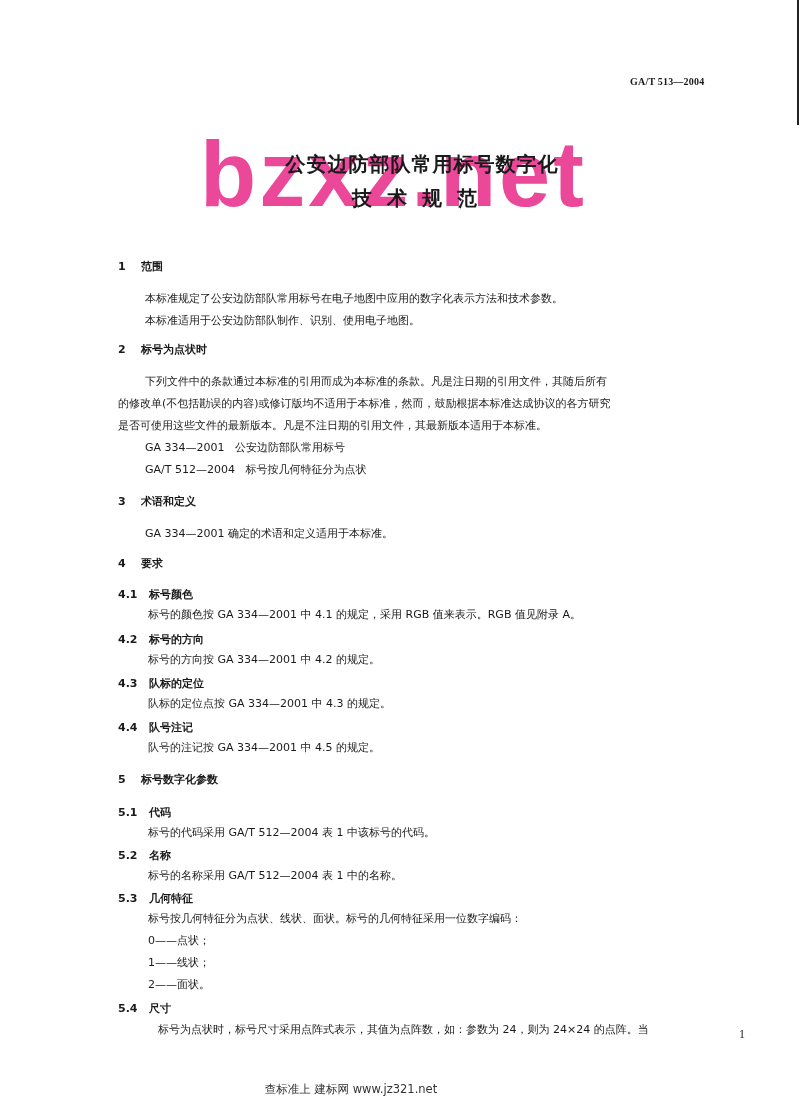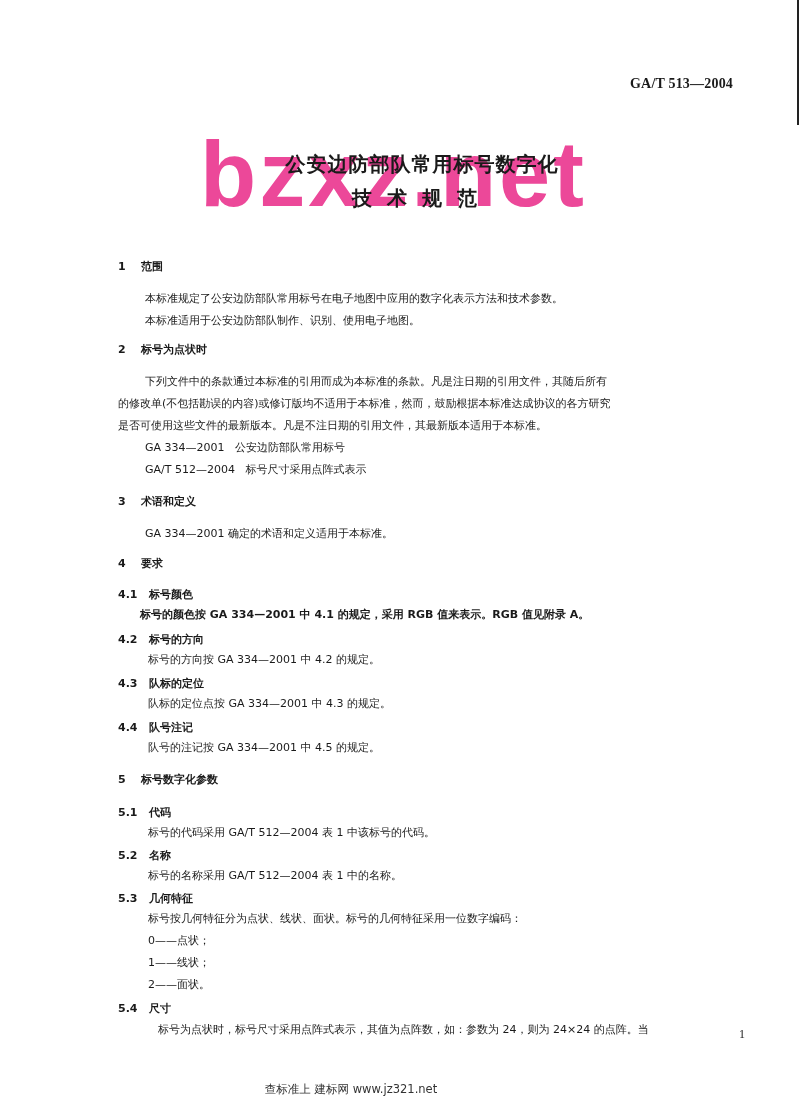--- a/index.html
+++ b/index.html
@@ -7,21 +7,21 @@
     width: 800px; height: 1112px; position: relative; overflow: hidden;
     background: #ffffff; color: #1a1a1a;
     font-family: "DejaVu Sans", "Liberation Sans", sans-serif;
   }
   .right-edge {
     position: absolute; left: 797px; top: 0; width: 2px; height: 125px; background: #222;
   }
   .std-code {
     position: absolute; top: 76px; left: 630px;
     font-family: "Liberation Serif", "DejaVu Serif", serif;
-    font-size: 14px; font-weight: bold; letter-spacing: 0.2px;
+    font-size: 10px; font-weight: bold; letter-spacing: 0.2px;
   }
   .watermark {
     position: absolute; left: 200px; top: 128px;
     font-family: "Liberation Sans", "DejaVu Sans", sans-serif;
     font-weight: bold; font-size: 92px; line-height: 92px;
     color: #ec4899; letter-spacing: 3px; z-index: 0;
   }
   .title {
     position: absolute; left: 0; width: 800px; text-align: center; z-index: 1;
     font-weight: bold; font-size: 20px;
@@ -60,36 +60,36 @@
 <div class="t h" style="top:342px;left:118px;">
   <span>2</span>&nbsp;&nbsp;&nbsp;&nbsp;<span>标号为点状时</span>
 </div>
 <div class="t" style="top:374px;left:145px;">下列文件中的条款通过本标准的引用而成为本标准的条款。凡是注日期的引用文件，其随后所有</div>
 <div class="t" style="top:396px;left:118px;">的修改单(不包括勘误的内容)或修订版均不适用于本标准，然而，鼓励根据本标准达成协议的各方研究</div>
 <div class="t" style="top:418px;left:118px;">是否可使用这些文件的最新版本。凡是不注日期的引用文件，其最新版本适用于本标准。</div>
 <div class="t" style="top:440px;left:145px;">
   <span>GA 334—2001</span>&nbsp;&nbsp;&nbsp;<span>公安边防部队常用标号</span>
 </div>
 <div class="t" style="top:462px;left:145px;">
-  <span>GA/T 512—2004</span>&nbsp;&nbsp;&nbsp;<span>标号尺寸采用点阵式表示</span>
+  <span>GA/T 512—2004</span>&nbsp;&nbsp;&nbsp;<span>标号按几何特征分为点状</span>
 </div>
 
 <div class="t h" style="top:494px;left:118px;">
   <span>3</span>&nbsp;&nbsp;&nbsp;&nbsp;<span>术语和定义</span>
 </div>
 <div class="t" style="top:526px;left:145px;">GA 334—2001 确定的术语和定义适用于本标准。</div>
 
 <div class="t h" style="top:556px;left:118px;">
   <span>4</span>&nbsp;&nbsp;&nbsp;&nbsp;<span>要求</span>
 </div>
 
 <div class="t h" style="top:587px;left:118px;">
   <span>4.1</span>&nbsp;&nbsp;&nbsp;<span>标号颜色</span>
 </div>
-<div class="t" style="top:607px;left:140px;font-weight:bold;">标号的颜色按 GA 334—2001 中 4.1 的规定，采用 RGB 值来表示。RGB 值见附录 A。</div>
+<div class="t" style="top:607px;left:148px;">标号的颜色按 GA 334—2001 中 4.1 的规定，采用 RGB 值来表示。RGB 值见附录 A。</div>
 
 <div class="t h" style="top:632px;left:118px;">
   <span>4.2</span>&nbsp;&nbsp;&nbsp;<span>标号的方向</span>
 </div>
 <div class="t" style="top:652px;left:148px;">标号的方向按 GA 334—2001 中 4.2 的规定。</div>
 
 <div class="t h" style="top:676px;left:118px;">
   <span>4.3</span>&nbsp;&nbsp;&nbsp;<span>队标的定位</span>
 </div>
 <div class="t" style="top:696px;left:148px;">队标的定位点按 GA 334—2001 中 4.3 的规定。</div>

